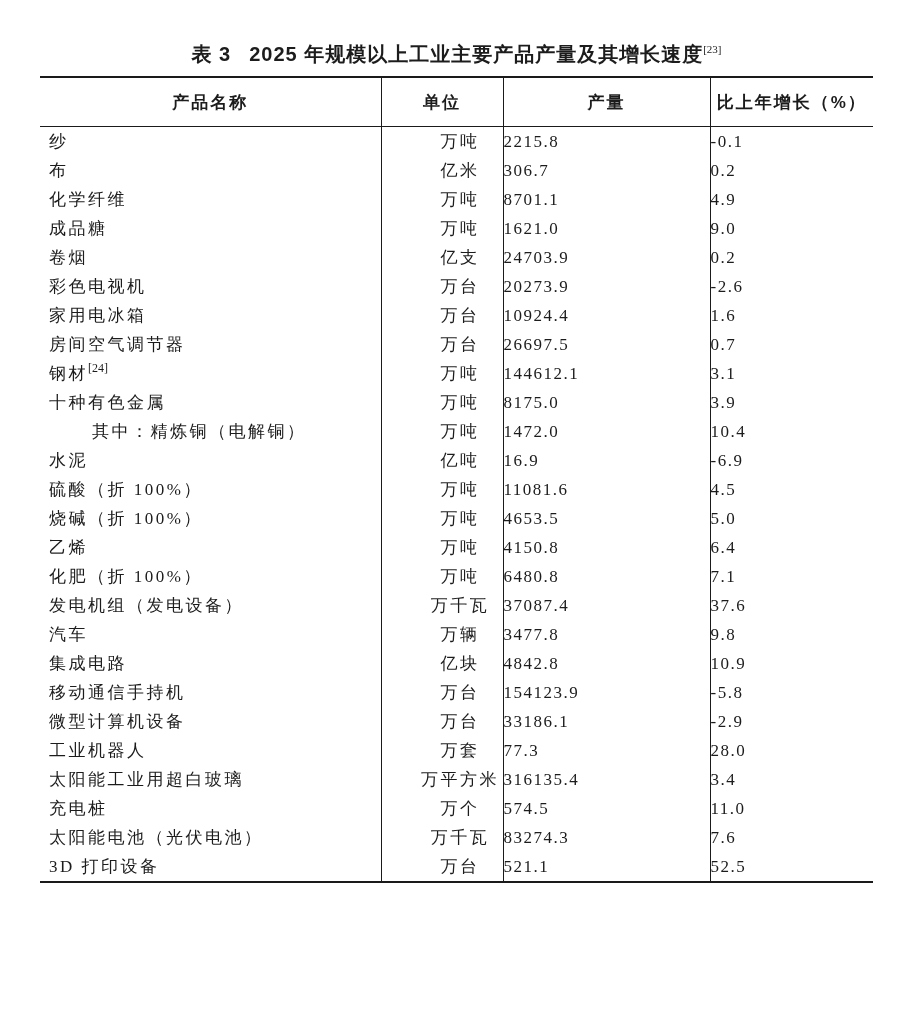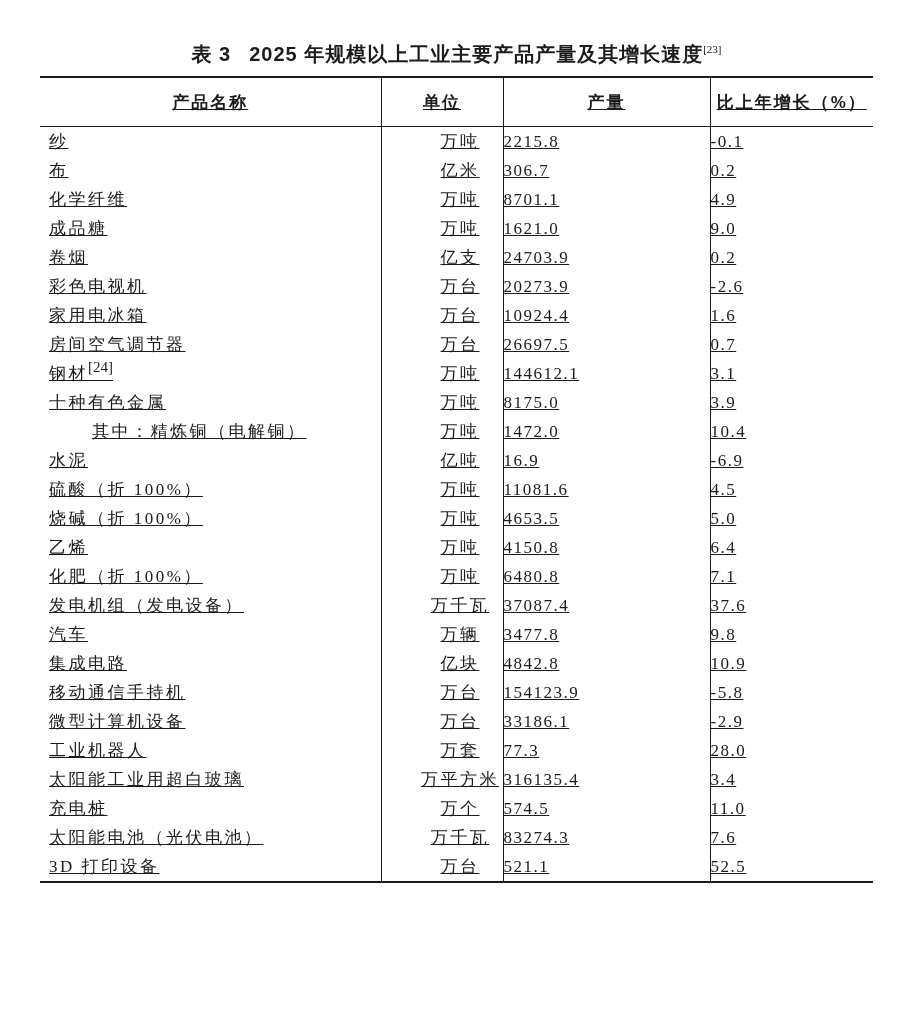--- a/index.html
+++ b/index.html
@@ -41,21 +41,20 @@
   .title-gap {
     display: inline-block;
     width: 18px;
   }
   table.stat-table {
     width: 833px;
     table-layout: fixed;
     border-collapse: collapse;
     border-top: 2.5px solid #1a1a1a;
     border-bottom: 2.5px solid #1a1a1a;
-    text-decoration: underline;
   }
   col.c-product { width: 341px; }
   col.c-unit    { width: 122px; }
   col.c-output  { width: 207px; }
   col.c-growth  { width: 163px; }
 
   thead th {
     font-family: "Liberation Sans", sans-serif;
     font-weight: bold;
     font-size: 17px;
@@ -78,21 +77,21 @@
     white-space: nowrap;
   }
   tbody td.col-product {
     text-align: left;
     padding-left: 9px;
     letter-spacing: 2.5px;
   }
   tbody td.col-product.indent-1 { padding-left: 52px; }
   tbody td.col-product.indent-2 { padding-left: 110px; }
   tbody td.col-product sup {
-    font-size: 15px;
+    font-size: 12px;
     letter-spacing: 0;
     vertical-align: super;
     line-height: 0;
   }
   tbody td.col-unit {
     text-align: center;
     letter-spacing: 2.5px;
     padding-left: 36px;
   }
   tbody td.col-output {

